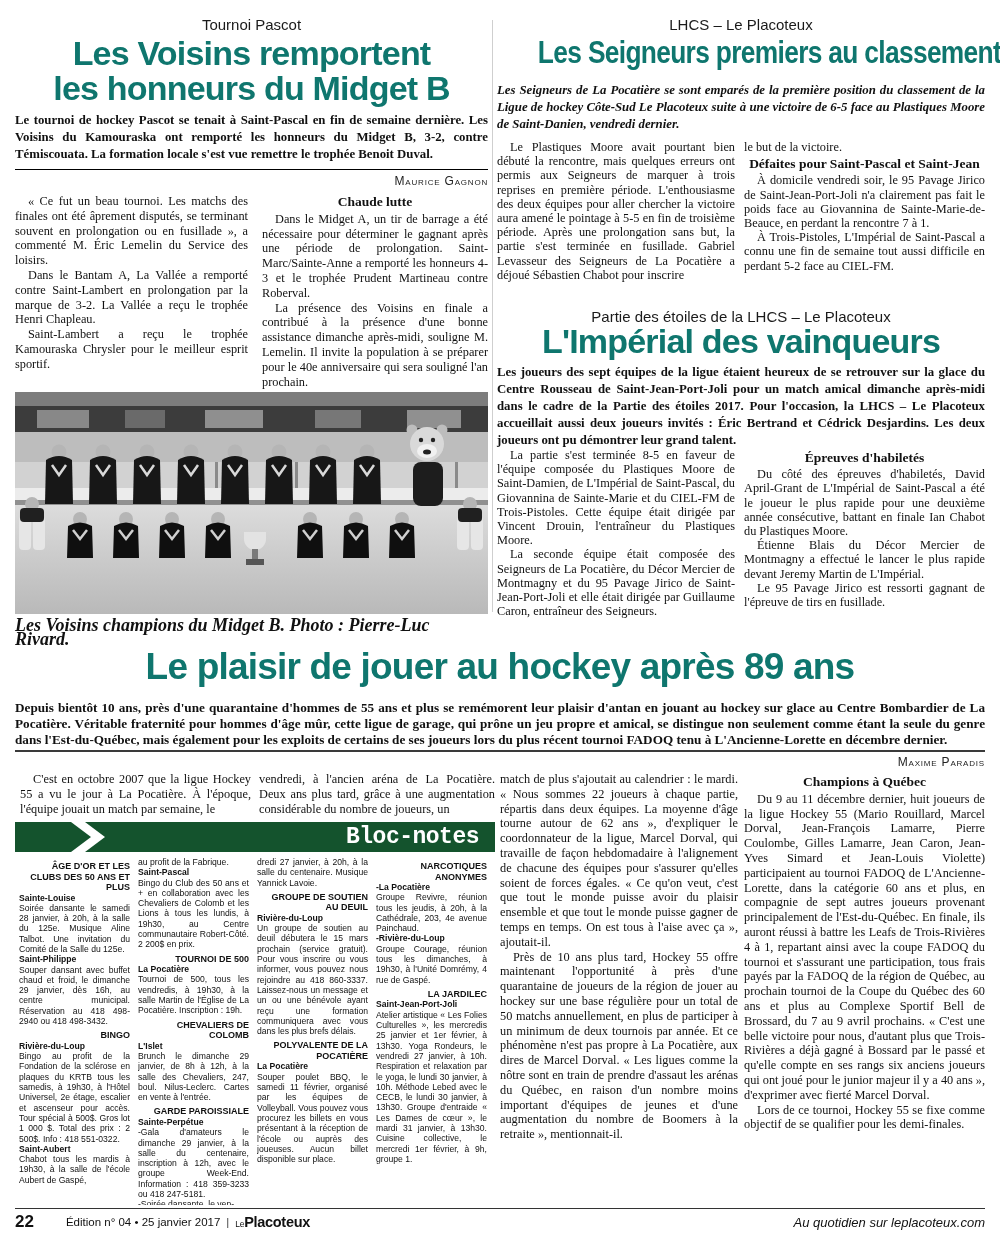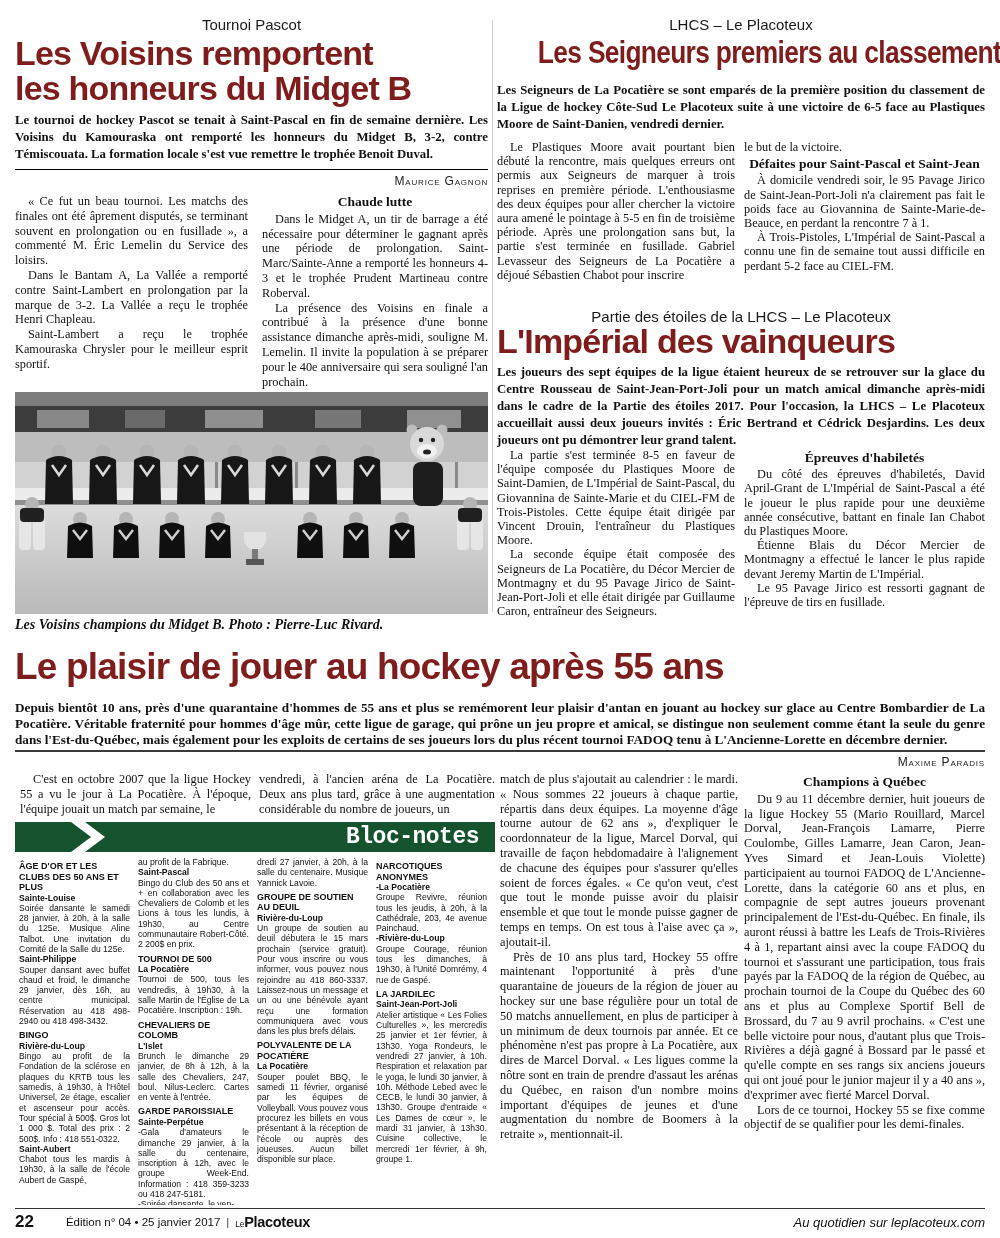--- a/index.html
+++ b/index.html
@@ -2,21 +2,21 @@
 <html lang="fr"><head>
 <meta charset="utf-8">
 <style>
   html,body{margin:0;padding:0;background:#888;}
   #page{position:relative;width:1000px;height:1238px;margin:0 auto;background:#fff;
         font-family:"Liberation Serif",serif;color:#111;overflow:hidden;}
   
   .kicker{position:absolute;font-family:"Liberation Sans",sans-serif;font-size:15px;
           text-align:center;color:#1a1a1a;}
   .headline{position:absolute;margin:0;font-family:"Liberation Sans",sans-serif;font-weight:700;
-            letter-spacing:-0.8px;color:#7f1d1d;line-height:1.0;}
+            text-align:center;letter-spacing:-0.8px;color:#0f766e;line-height:1.0;}
   .headline .hl{display:block;}
   .cx{display:inline-block;transform:scaleX(.85);transform-origin:50% 50%;white-space:nowrap;}
   .lede{position:absolute;font-weight:700;font-size:12.8px;line-height:17px;text-align:justify;}
   .rule{position:absolute;background:#000;height:1px;}
   .byline{position:absolute;font-family:"Liberation Sans",sans-serif;font-variant:small-caps;
           font-size:12px;letter-spacing:.8px;text-align:right;color:#222;}
   .acol{position:absolute;font-size:12.3px;line-height:14.8px;text-align:justify;}
   .acol p,.acol h4{margin:0;}
   .acol .it-para{text-indent:13px;}
   .acol .it-cont{text-indent:0;}
@@ -24,26 +24,26 @@
   
   .pos-kv{left:15px;top:16px;width:473px;}
   .pos-hv{left:15px;top:36px;width:473px;font-size:34px;line-height:35px;}
   .pos-lv{left:15px;top:112px;width:473px;}
   .pos-rv{left:15px;top:169px;width:473px;}
   .pos-bv{left:15px;top:174px;width:473px;}
   .pos-v1{left:15px;top:194px;width:233px;}
   .pos-v2{left:262px;top:192px;width:226px;}
   .photo{position:absolute;left:15px;top:392px;width:473px;height:222px;overflow:hidden;background:#b5b5b5;}
   .caption{position:absolute;left:15px;top:618px;width:473px;font-weight:700;font-style:italic;
-           font-size:14px;line-height:14px;}
+           font-size:18px;line-height:14px;}
   .vdiv{position:absolute;left:492px;top:20px;width:1px;height:592px;background:#cfcfcf;}
   
   .pos-ks{left:497px;top:16px;width:488px;}
   .pos-hs{left:497px;top:37px;width:488px;font-size:31px;}
-  .pos-ls{left:497px;top:82px;width:488px;}
+  .pos-ls{left:497px;top:82px;width:488px;font-style:italic;}
   .pos-s1{left:497px;top:140px;width:238px;line-height:14.2px;}
   .pos-s2{left:744px;top:140px;width:241px;line-height:14.2px;}
   .pos-ki{left:497px;top:308px;width:488px;}
   .pos-hi{left:497px;top:324px;width:488px;font-size:34px;}
   .pos-li{left:497px;top:364px;width:488px;}
   .pos-i1{left:497px;top:448px;width:238px;line-height:14.2px;}
   .pos-i2{left:744px;top:448px;width:241px;line-height:14.2px;}
   
   .pos-hb{left:15px;top:648px;width:970px;font-size:37px;}
   .pos-lb{left:15px;top:700px;width:970px;font-size:13.2px;line-height:16.2px;}
@@ -56,21 +56,21 @@
   
   .bn{position:absolute;left:15px;top:822px;width:480px;height:386px;
       font-family:"Liberation Sans",sans-serif;overflow:hidden;}
   .bn-banner{position:relative;height:30px;background:#14532d;font-family:Liberation Mono, monospace;}
   .bn-chevron{position:absolute;left:56px;top:0;}
   .bn-title{position:absolute;right:16px;top:0;color:#fff;font-size:23px;font-weight:700;
             letter-spacing:-0.5px;line-height:30px;}
   .bn-cols{display:flex;gap:8px;padding:5px 2px 0 4px;}
   .bn-col{width:111px;font-size:8.6px;line-height:10.3px;text-align:justify;height:348px;overflow:hidden;}
   .bn-col p,.bn-col h4{margin:0;}
-  .bn-col .it-header{font-weight:700;font-size:9px;text-align:left;line-height:10.5px;margin-top:4px;}
+  .bn-col .it-header{font-weight:700;font-size:9px;text-align:right;line-height:10.5px;margin-top:4px;}
   .bn-col .it-place{font-weight:700;text-align:left;}
   
   .footer-rule{position:absolute;left:15px;top:1208px;width:970px;height:1px;background:#333;}
   .footer{position:absolute;left:15px;top:1212px;width:970px;display:flex;align-items:center;
           font-family:"Liberation Sans",sans-serif;}
   .pgnum{font-weight:700;font-size:17px;}
   .edition{font-size:11.5px;margin-left:32px;}
   .sep{font-size:11.5px;margin:0 6px;color:#444;}
   .logo{font-weight:700;font-size:14.5px;letter-spacing:-0.3px;}
   .logo-le{font-size:8.5px;font-weight:400;vertical-align:baseline;}
@@ -210,21 +210,21 @@
       <p class="it-para">La partie s'est terminée 8-5 en faveur de l'équipe composée du Plastiques Moore de Saint-Damien, de L'Impérial de Saint-Pascal, du Giovannina de Sainte-Marie et du CIEL-FM de Trois-Pistoles. Cette équipe était dirigée par Vincent Drouin, l'entraîneur du Plastiques Moore.</p>
       <p class="it-para">La seconde équipe était composée des Seigneurs de La Pocatière, du Décor Mercier de Montmagny et du 95 Pavage Jirico de Saint-Jean-Port-Joli et elle était dirigée par Guillaume Caron, entraîneur des Seigneurs.</p>
     </div>
   <div class="acol pos-i2">
       <h4 class="it-subhead">Épreuves d'habiletés</h4>
       <p class="it-para">Du côté des épreuves d'habiletés, David April-Grant de L'Impérial de Saint-Pascal a été le joueur le plus rapide pour une deuxième année consécutive, battant en finale Ian Chabot du Plastiques Moore.</p>
       <p class="it-para">Étienne Blais du Décor Mercier de Montmagny a effectué le lancer le plus rapide devant Jeremy Martin de L'Impérial.</p>
       <p class="it-para">Le 95 Pavage Jirico est ressorti gagnant de l'épreuve de tirs en fusillade.</p>
     </div>
 
-  <h1 class="headline pos-hb"><span>Le plaisir de jouer au hockey après 55 ans</span></h1>
+  <h1 class="headline pos-hb"><span>Le plaisir de jouer au hockey après 89 ans</span></h1>
   <div class="lede pos-lb">Depuis bientôt 10 ans, près d'une quarantaine d'hommes de 55 ans et plus se remémorent leur plaisir d'antan en jouant au hockey sur glace au Centre Bombardier de La Pocatière. Véritable fraternité pour hommes d'âge mûr, cette ligue de garage, qui prône un jeu propre et amical, se distingue non seulement comme étant la seule du genre dans l'Est-du-Québec, mais également pour les exploits de certains de ses joueurs lors du plus récent tournoi FADOQ tenu à L'Ancienne-Lorette en décembre dernier.</div>
   <div class="rule pos-rb"></div>
   <div class="byline pos-bb">Maxime Paradis</div>
   <div class="acol pos-h1">
       <p class="it-para">C'est en octobre 2007 que la ligue Hockey 55 a vu le jour à La Pocatière. À l'époque, l'équipe jouait un match par semaine, le</p>
     </div>
   <div class="acol pos-h2">
       <p class="it-cont">vendredi, à l'ancien aréna de La Pocatière. Deux ans plus tard, grâce à une augmentation considérable du nombre de joueurs, un</p>
     </div>
   <div class="acol pos-h3">

